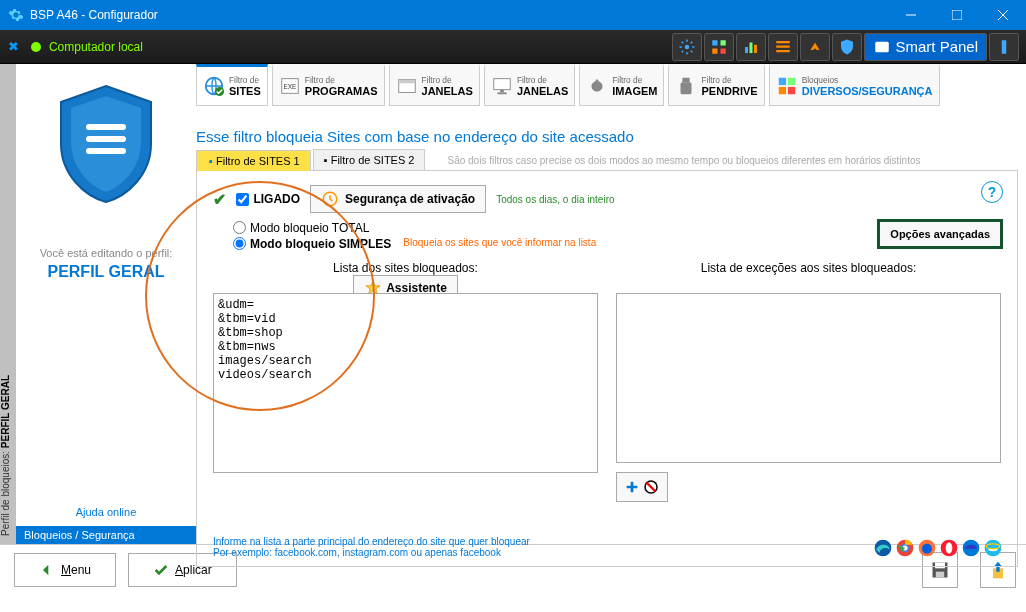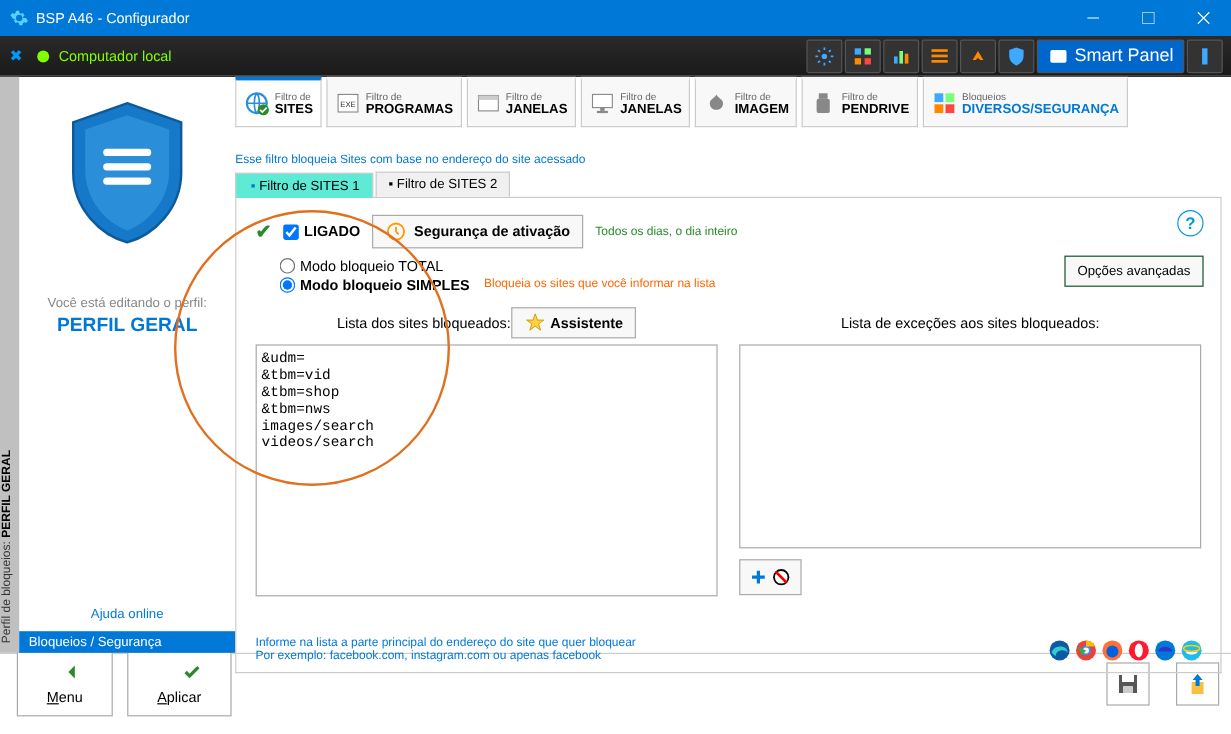--- a/index.html
+++ b/index.html
@@ -33,60 +33,60 @@
 
 .content { flex: 1; padding: 0 8px 8px 0; }
 .filter-tabs { display: flex; gap: 4px; height: 42px; margin-bottom: 2px; }
 .filter-tab { border: 1px solid #ccc; background: #f8f8f8; display: flex; align-items: center; padding: 2px 6px; gap: 4px; font-size: 10px; border-top: 3px solid transparent; }
 .filter-tab.active { border-top: 3px solid #0078d7; background: #fff; }
 .filter-tab .ft-icon { width: 22px; height: 22px; }
 .filter-tab .ft-text small { color: #666; display: block; }
 .filter-tab .ft-text b { font-size: 11px; }
 .filter-tab.last .ft-text b { color: #0078d7; }
 
-.desc { color: #0078d7; font-size: 10px; padding: 4px 0; margin-top: 18px; }
+.desc { color: #0078d7; font-size: 15px; padding: 4px 0; margin-top: 18px; }
 .sub-tabs { display: flex; border-bottom: 1px solid #ccc; align-items: flex-end; }
 .sub-tab { border: 1px solid #ccc; border-bottom: none; padding: 4px 10px; font-size: 11px; background: #f0f0f0; margin-right: 2px; position: relative; }
-.sub-tab.active { background: #5eead4; color: #000; top: 1px; padding-left: 12px; }
+.sub-tab.active { background: #fde047; color: #000; top: 1px; padding-left: 12px; }
 .sub-tab.active .st-icon { color: #0078d7; }
 .sub-tabs .hint { color: #aaa; font-size: 10px; margin-left: 20px; padding-bottom: 4px; }
 
 .config-area { border: 1px solid #ccc; border-top: none; padding: 14px 16px; position: relative; height: 396px; }
 .row { display: flex; align-items: center; gap: 10px; margin-bottom: 6px; }
 .checkmark { color: #2a8a2a; font-size: 16px; font-weight: bold; }
 .ligado-cb { display: flex; align-items: center; gap: 4px; font-weight: bold; }
 .schedule-btn { border: 1px solid #aaa; background: #f8f8f8; padding: 4px 10px; display: flex; align-items: center; gap: 6px; font-size: 12px; }
 .schedule-hint { color: #2a8a2a; font-size: 10px; }
 .help-icon { position: absolute; top: 10px; right: 14px; width: 22px; height: 22px; border: 1px solid #0099dd; border-radius: 50%; color: #0099dd; display: flex; align-items: center; justify-content: center; font-size: 14px; font-weight: bold; }
-.adv-btn { position: absolute; top: 48px; right: 14px; border: 1px solid #14532d; background: #f8f8f8; padding: 6px 10px; font-size: 11px; }
+.adv-btn { position: absolute; top: 48px; right: 14px; border: 3px solid #14532d; background: #f8f8f8; padding: 6px 10px; font-size: 11px; font-weight: bold; }
 
 .radio-row { margin-left: 20px; margin-top: 8px; font-size: 12px; }
 .radio-row label { display: flex; align-items: flex-start; gap: 4px; margin-bottom: 2px; }
 .radio-row .simple-hint { color: #ff6600; font-size: 10px; margin-left: 8px; }
 
 .lists { display: flex; gap: 18px; margin-top: 10px; }
 .list-col { flex: 1; }
-.list-col .list-head { display: flex; align-items: center; justify-content: center; margin-bottom: 4px; height: 28px; }
+.list-col .list-head { display: flex; align-items: center; justify-content: space-between; margin-bottom: 4px; height: 28px; flex-direction: column; }
 .list-col .list-head span { font-size: 12px; }
 .assist-btn { border: 1px solid #aaa; background: #f8f8f8; padding: 3px 10px; display: flex; align-items: center; gap: 4px; font-weight: bold; }
-.textarea { width: 100%; height: 210px; border: 1px solid #aaa; font-family: "Courier New", monospace; font-size: 12px; padding: 4px; resize: none; overflow: scroll; white-space: pre; }
+.textarea { width: 100%; height: 180px; border: 1px solid #aaa; font-family: "Courier New", monospace; font-size: 12px; padding: 4px; resize: none; overflow: scroll; white-space: pre; }
 .textarea.exc { height: 170px; }
 .add-badge-btn { margin-top: 6px; border: 1px solid #aaa; background: #f8f8f8; width: 52px; height: 30px; display: flex; align-items: center; justify-content: center; gap: 2px; }
 
 .col-left-wrap { width: 56%; }
 .col-right-wrap { width: 38%; }
 
 .orange-circle { position: absolute; border: 2px solid #e07020; border-radius: 50%; width: 230px; height: 230px; top: 10px; left: -52px; pointer-events: none; }
 
 .bottom-info { color: #0078d7; font-size: 10px; position: absolute; bottom: 8px; left: 16px; }
 .browser-icons { position: absolute; bottom: 8px; right: 14px; display: flex; gap: 2px; }
 .browser-icons .bi { width: 20px; height: 20px; border-radius: 50%; }
 
 .action-bar { border-top: 1px solid #ccc; height: 50px; display: flex; align-items: center; gap: 12px; padding: 0 0 0 14px; }
-.action-btn { border: 1px solid #aaa; background: #fff; padding: 8px 24px; display: flex; align-items: flex-end; gap: 6px; font-size: 12px; flex-direction: column; }
+.action-btn { border: 1px solid #aaa; background: #fff; padding: 8px 24px; display: flex; align-items: center; gap: 6px; font-size: 12px; }
 .action-btn .u { text-decoration: underline; }
 .action-bar .spacer { flex: 1; }
 .icon-btn { width: 36px; height: 36px; border: 1px solid #aaa; background: #fff; margin-right: 10px; display: flex; align-items: center; justify-content: center; }
 
 input[type=checkbox], input[type=radio] { width: 13px; height: 13px; }
 </style>
 </head>
 <body>
 
 <div class="titlebar">
@@ -242,20 +242,21 @@
           </svg>
         <div class="ft-text"><small>Bloqueios</small><b>DIVERSOS/SEGURANÇA</b></div>
       </div>
     </div>
 
     <div class="desc">Esse filtro bloqueia Sites com base no endereço do site acessado</div>
 
     <div class="sub-tabs">
       <div class="sub-tab active"><span class="st-icon">▪</span> <span>Filtro de SITES 1</span></div>
       <div class="sub-tab"><span class="st-icon">▪</span> <span>Filtro de SITES 2</span></div>
+      <div class="hint">São dois filtros caso precise os dois modos ao mesmo tempo ou bloqueios diferentes em horários distintos</div>
     </div>
 
     <div class="config-area">
       <div class="orange-circle"></div>
       <div class="help-icon">?</div>
       <button class="adv-btn">Opções avançadas</button>
 
       <div class="row">
         <span class="checkmark">✔</span>
         <label class="ligado-cb">

